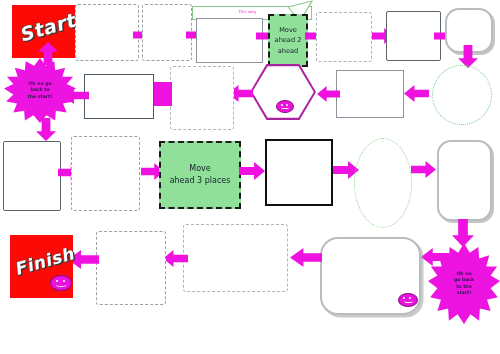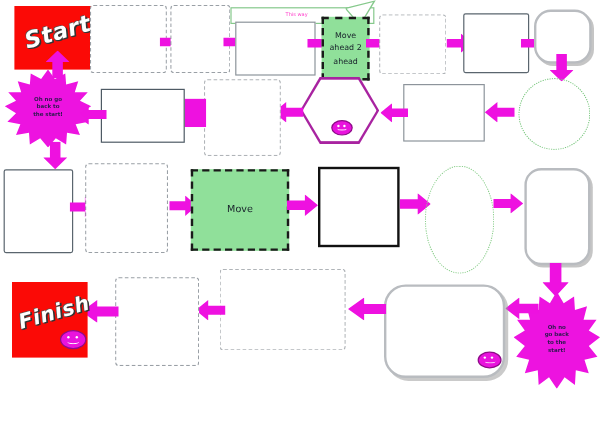--- a/index.html
+++ b/index.html
@@ -220,20 +220,21 @@
   <div class="node cell-wavy" style="left:3px;top:141px;width:58px;height:70px;"></div>
 
   <div class="arrow ar-right" style="left:58px;top:164px;width:22px;height:17px;"></div>
 
   <div class="node cell-dashed-grey" style="left:71px;top:136px;width:69px;height:75px;"></div>
 
   <div class="arrow ar-right" style="left:141px;top:163px;width:23px;height:17px;"></div>
 
   <div class="node cell-green-dash instr" style="left:159px;top:141px;width:82px;height:68px;font-size:8px;">
     <span>Move</span>
+    <span>ahead 3 places</span>
   </div>
 
   <div class="arrow ar-right" style="left:239px;top:162px;width:26px;height:18px;"></div>
 
   <div class="node cell-solid-black" style="left:265px;top:139px;width:68px;height:67px;"></div>
 
   <div class="arrow ar-right" style="left:333px;top:161px;width:26px;height:18px;"></div>
 
   <div class="node cell-green-dot-ellipse" style="left:354px;top:138px;width:58px;height:90px;"></div>
 

